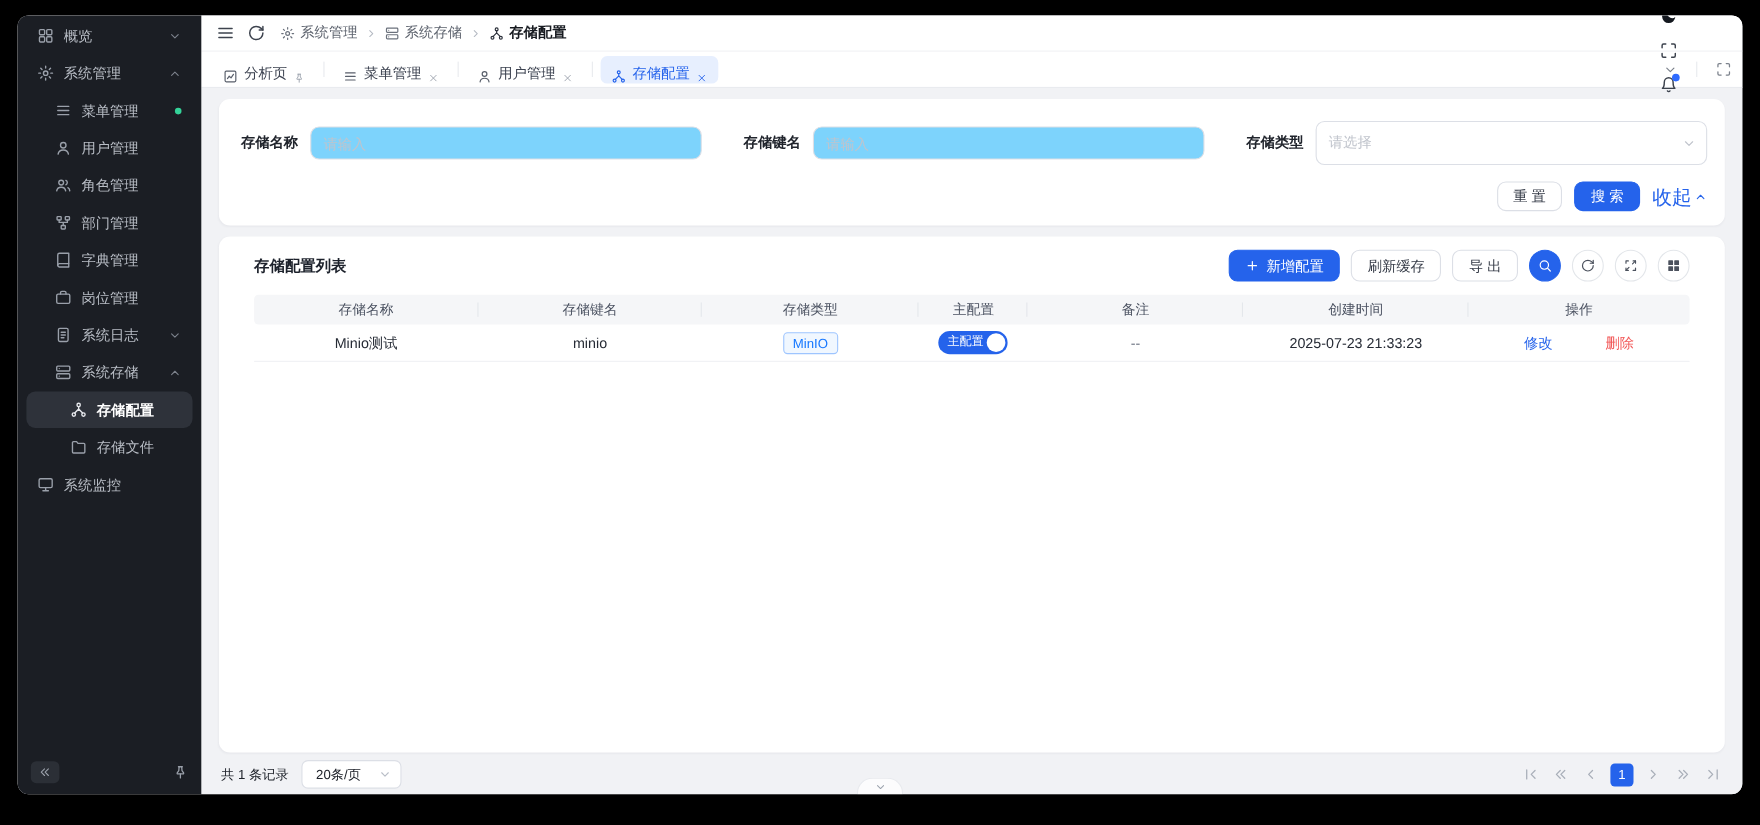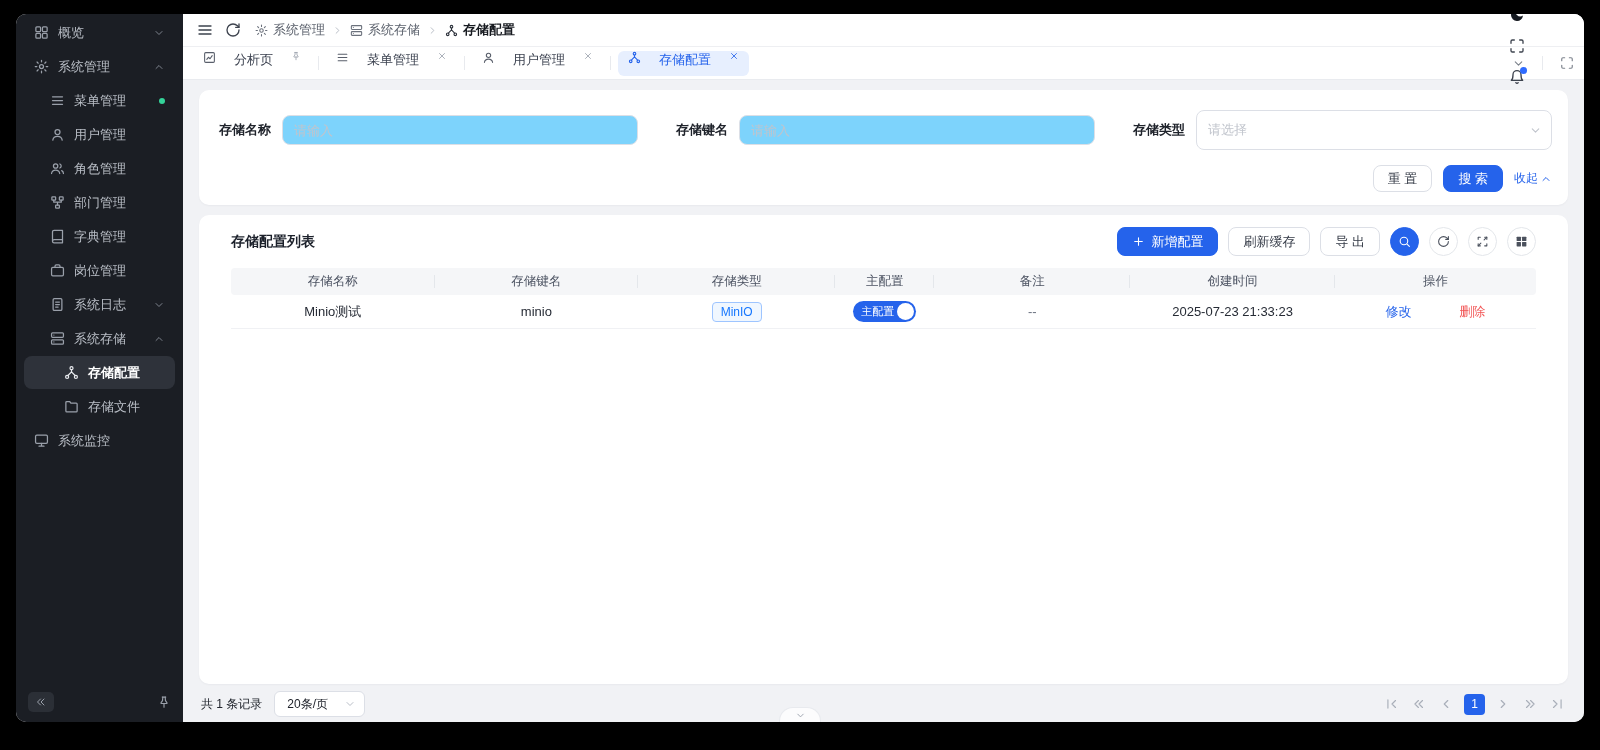--- a/index.html
+++ b/index.html
@@ -44,21 +44,21 @@
   .search-pill { display:flex; align-items:center; gap:7px; height:26px; border:1px solid #e6e8ec; border-radius:13px; padding:0 5px 0 10px; background:#fff; cursor:pointer; }
   .search-pill .ic { font-size:13px; color:#7a818c; }
   .search-pill .sp-label { font-size:12px; color:#9aa1ac; }
   .kbd { border:1px solid #e6e8ec; border-radius:10px; padding:2px 7px; font-size:11px; color:#596070; background:#fff; }
   .moon-ic { color:#14181f; }
   .bell-dot { position:absolute; top:-2px; right:-2px; width:7px; height:7px; border-radius:50%; background:#2f6bff; }
   .avatar { width:25px; height:25px; border-radius:50%; background:radial-gradient(circle at 35% 30%, #fbe3ee, #f2bcd3 55%, #e79cba); border:1px solid #eadfe5; cursor:pointer; }
 
   
   .tabbar { height:33px; background:#fff; display:flex; align-items:center; padding:0 10px; border-bottom:1px solid #e9ebef; flex-shrink:0; }
-  .tab { display:flex; align-items:flex-start; gap:18px; height:25px; padding:0 10px; border-radius:6px; font-size:13px; color:#3c4250; cursor:pointer; }
+  .tab { display:flex; align-items:flex-end; gap:6px; height:25px; padding:0 10px; border-radius:6px; font-size:13px; color:#3c4250; cursor:pointer; }
   .tab .ic { font-size:13px; color:#595f6b; }
   .tab .tclose { font-size:10px; color:#9aa1ac; }
   .tab.active { background:#e7effe; color:#2563eb; }
   .tab.active .ic, .tab.active .tclose { color:#2563eb; }
   .tab-div { width:1px; height:14px; background:#e8eaee; margin:0 7px; }
   .tabbar-right { margin-left:auto; display:flex; align-items:center; gap:10px; color:#596070; }
 
   
   .content { flex:1; min-height:0; display:flex; flex-direction:column; padding:10px 16px 0; }
   .card { background:#fff; border-radius:10px; box-shadow:0 1px 2px rgba(15,23,42,.04); }
@@ -69,21 +69,21 @@
   .field { flex:1; display:flex; align-items:center; gap:11px; min-width:0; }
   .f-label { font-size:13px; font-weight:600; color:#20242c; white-space:nowrap; min-width:56px; text-align:right; }
   .f-input { flex:1; min-width:0; height:30px; border:1px solid #dcdfe6; border-radius:8px; padding:0 11px; font-size:13px; color:#20242c; outline:none; background:#7dd3fc; }
   .f-input::placeholder { color:#c0c4cc; }
   .f-select { flex:1; min-width:0; height:40px; border:1px solid #dcdfe6; border-radius:8px; padding:0 9px 0 11px; display:flex; align-items:center; justify-content:space-between; background:#fff; cursor:pointer; }
   .f-select .ph { font-size:13px; color:#c0c4cc; }
   .f-select .ic { font-size:13px; color:#c0c4cc; }
   .filter-actions { display:flex; justify-content:flex-end; align-items:center; gap:11px; margin-top:15px; }
   .btn { height:27px; padding:0 14px; border-radius:8px; font-size:13px; display:inline-flex; align-items:center; gap:6px; cursor:pointer; border:1px solid #dcdfe6; background:#fff; color:#343a46; font-family:inherit; }
   .btn.primary { background:#2563eb; border-color:#2563eb; color:#fff; }
-  .link-collapse { display:flex; align-items:center; gap:2px; color:#2563eb; font-size:12px; cursor:pointer; text-decoration:none; }
+  .link-collapse { display:flex; align-items:center; gap:2px; color:#2563eb; font-size:18px; cursor:pointer; text-decoration:none; }
   .link-collapse .ic { font-size:12px; }
 
   
   .table-card { flex:1; min-height:0; display:flex; flex-direction:column; padding:12px 32px 14px; overflow:hidden; }
   .card-head { display:flex; align-items:center; margin-bottom:12px; flex-shrink:0; }
   .card-title { font-size:14px; font-weight:600; color:#1c212b; }
   .toolbar { margin-left:auto; display:flex; align-items:center; gap:10px; }
   .btn.tall { height:29px; }
   .btn .ic { font-size:13px; }
   .circle-btn { width:29px; height:29px; border-radius:50%; border:1px solid #e3e6ea; background:#fff; color:#4b515d; display:flex; align-items:center; justify-content:center; font-size:13px; cursor:pointer; }

